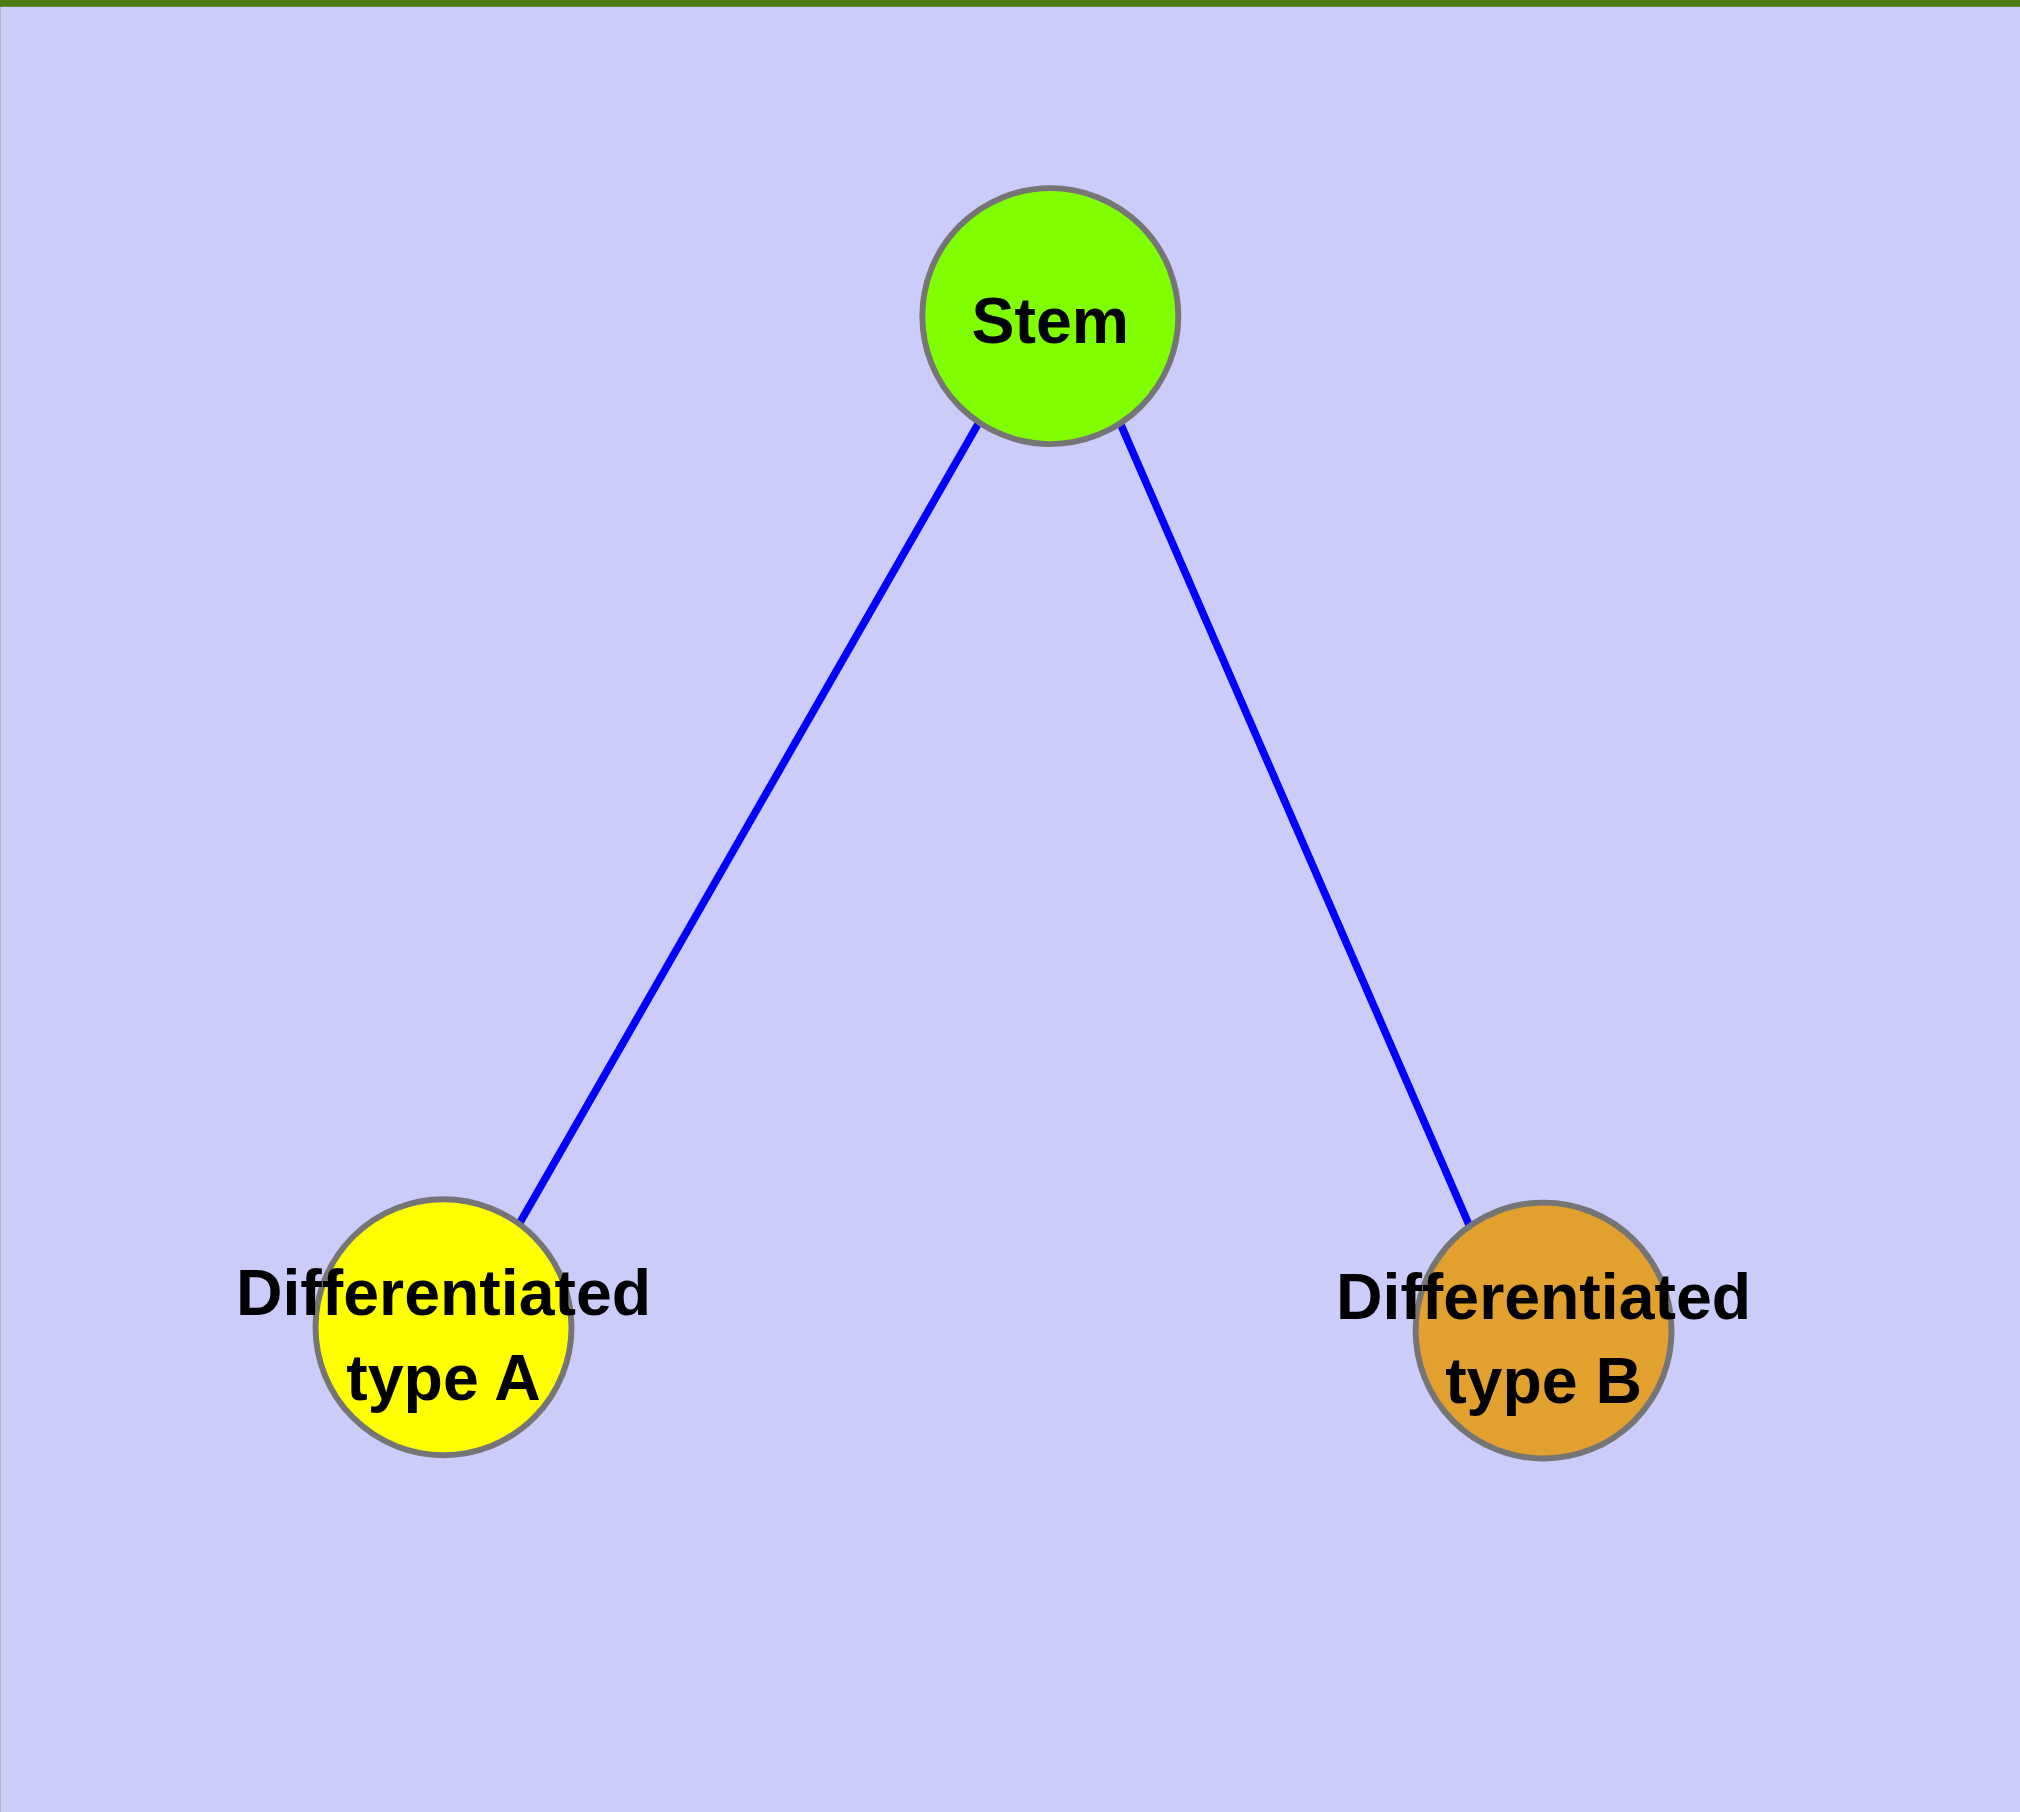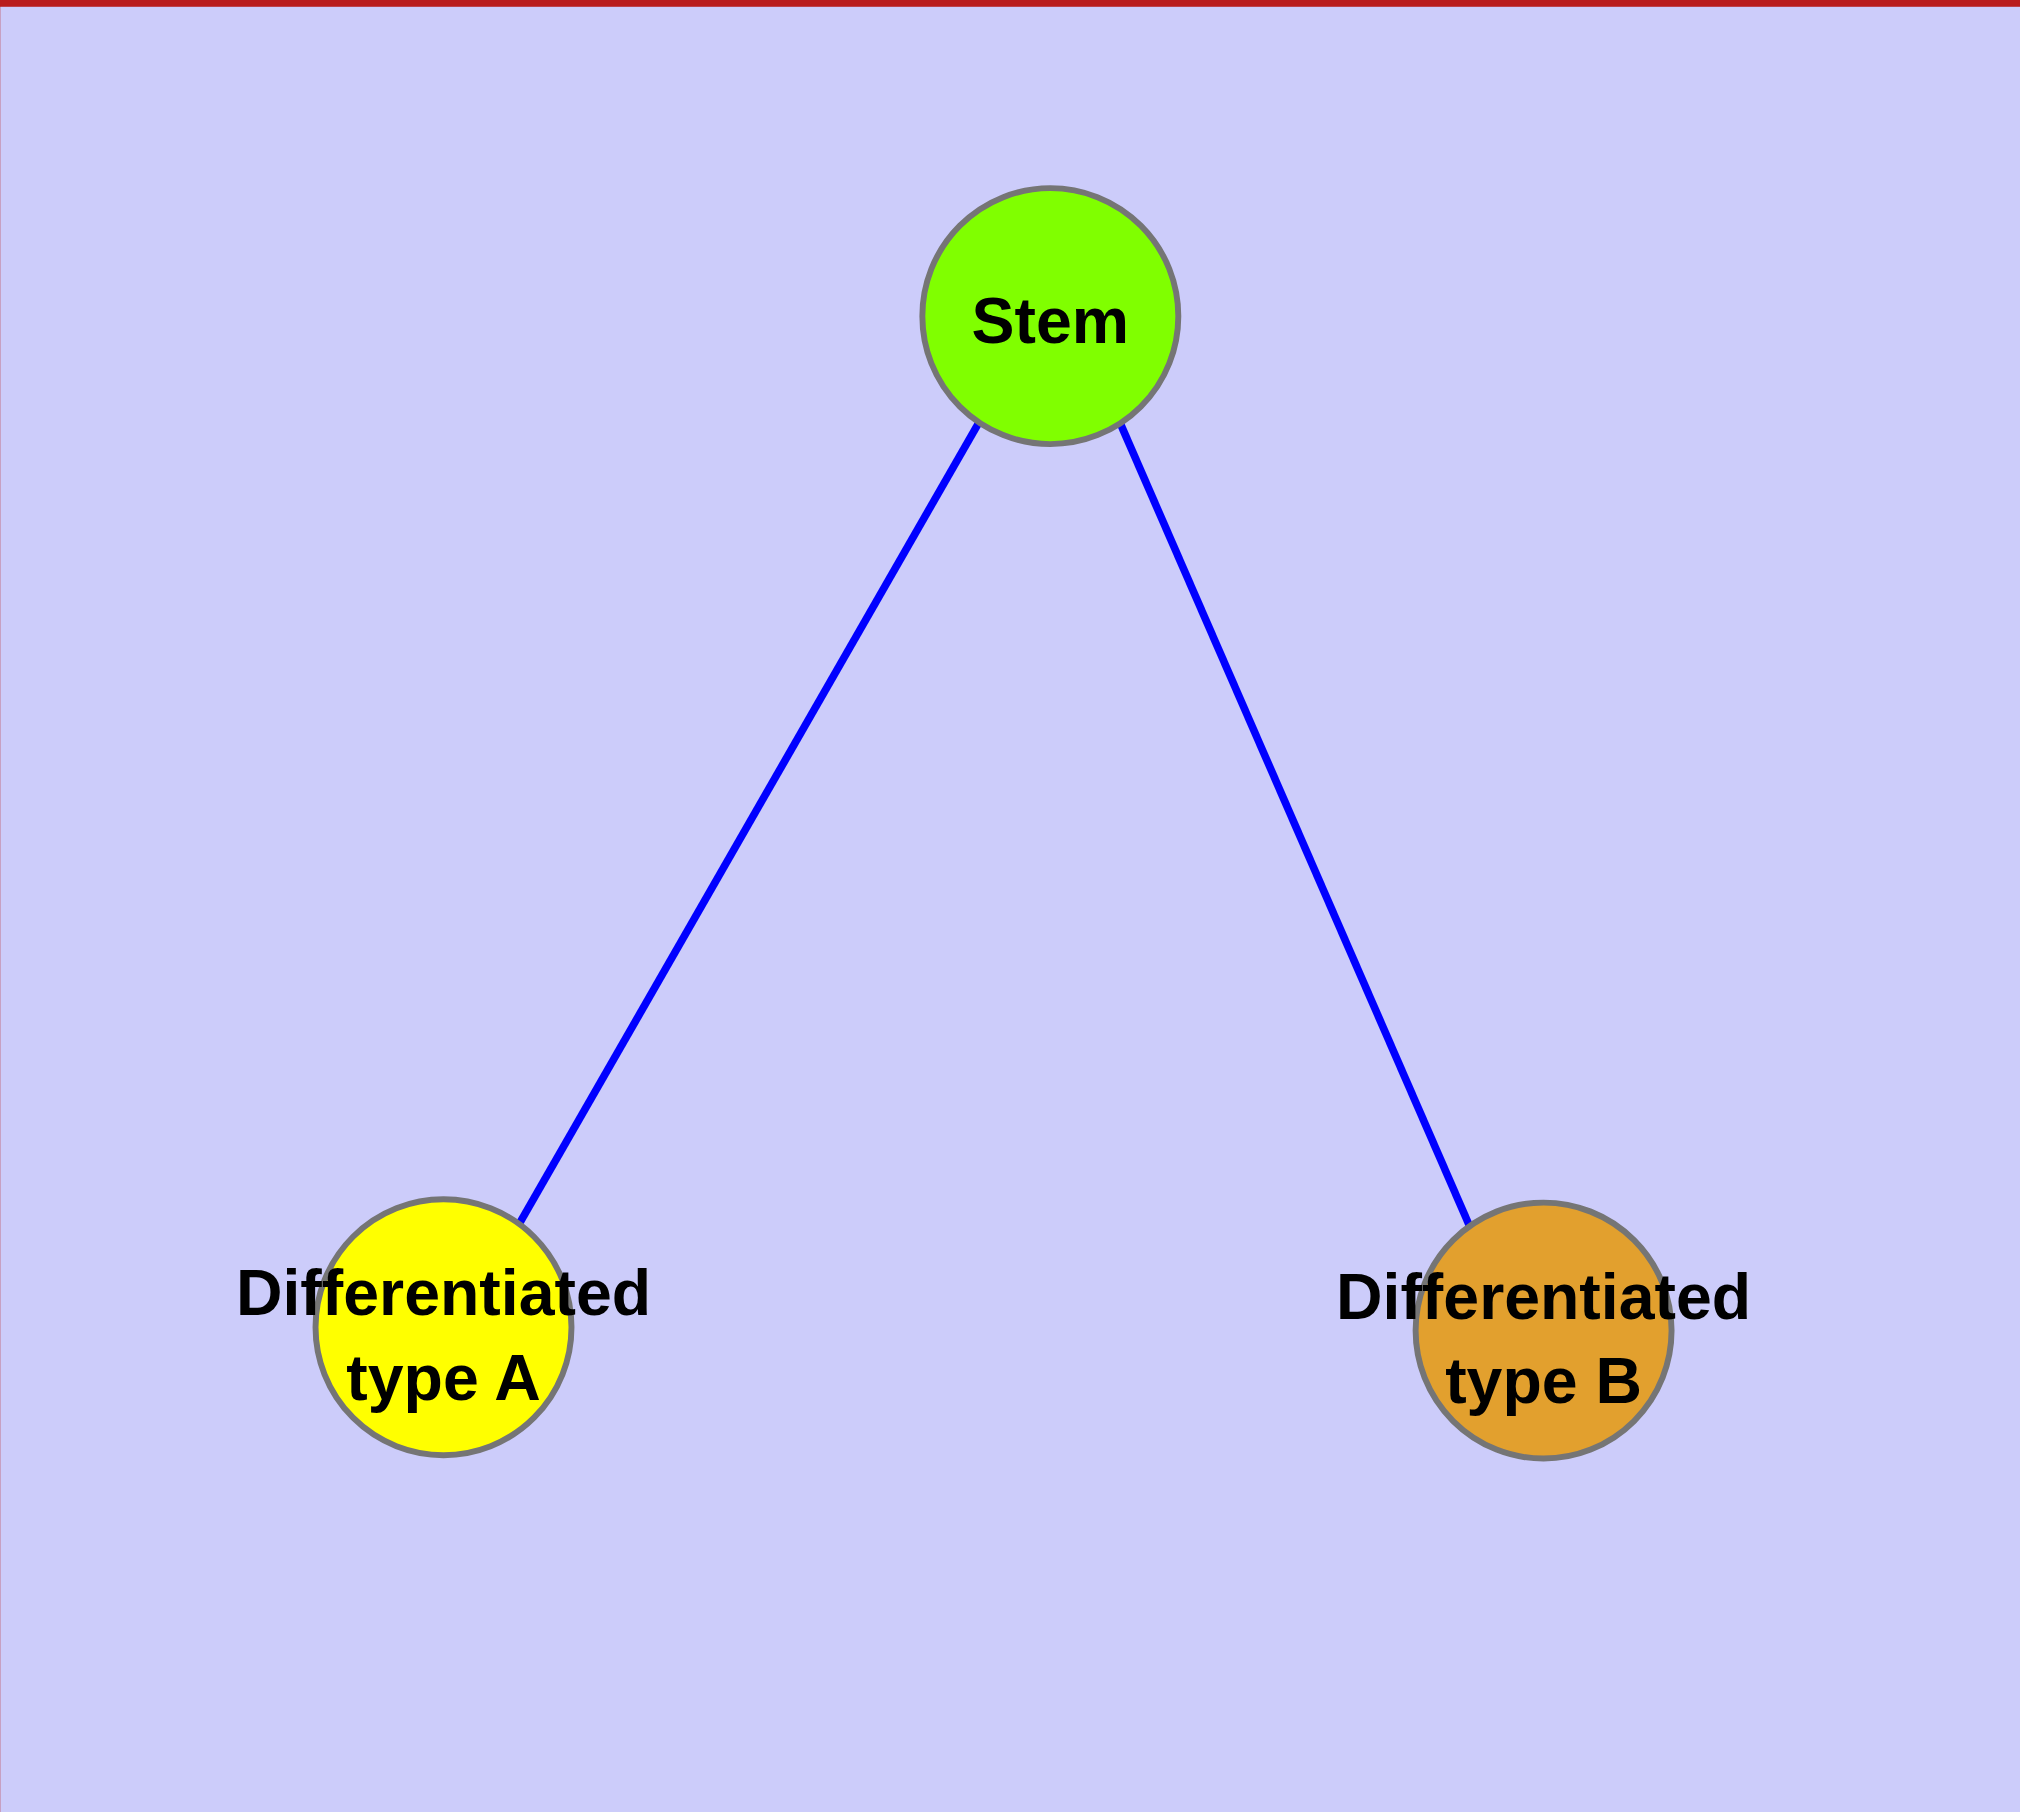--- a/index.html
+++ b/index.html
@@ -11,21 +11,21 @@
   body {
     width: 2021px;
     height: 1812px;
     overflow: hidden;
     font-family: "Liberation Sans", "DejaVu Sans", sans-serif;
   }
   #graph-canvas {
     position: relative;
     width: 2021px;
     height: 1812px;
-    background: #b91c1c;
+    background: #4d7c0f;
   }
   #graph-svg {
     position: absolute;
     top: 0;
     left: 0;
     width: 2021px;
     height: 1812px;
     display: block;
   }
   .node-label {

